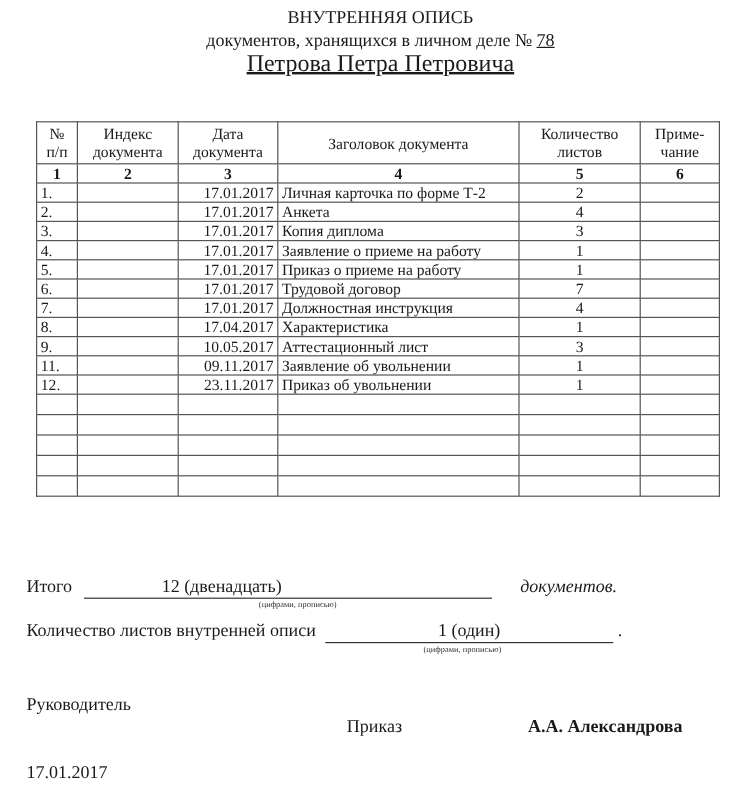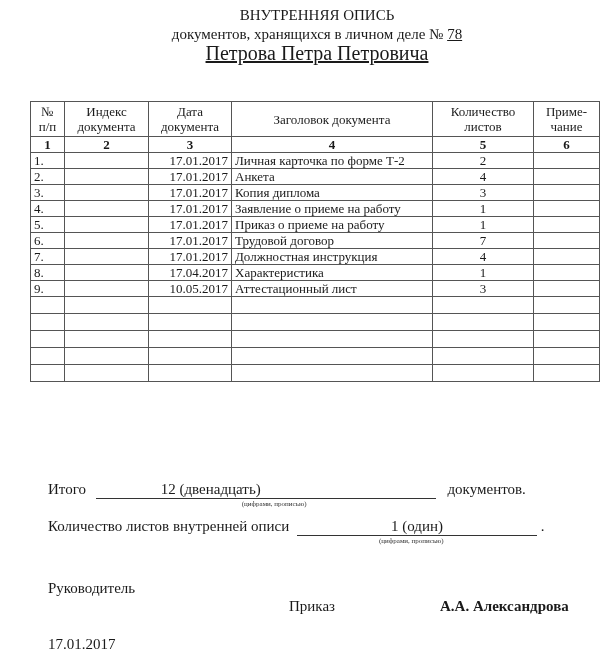--- a/index.html
+++ b/index.html
@@ -24,21 +24,21 @@
     height: 15px; line-height: 15px; vertical-align: middle;
   }
   table.inv th.h { height: 34px; line-height: 15px; text-align: center; }
   table.inv tr.num td { font-weight: bold; text-align: center; height: 15px; }
   td.c { text-align: center; }
   td.r { text-align: right; }
   td.l { text-align: left; }
   tr.tall td { height: 31px; line-height: 15px; }
   tr.empty td { height: 16px; }
 
-  .footer { position: absolute; left: 48px; font-size: 15px; }
+  .footer { position: absolute; left: 22px; font-size: 15px; }
   .line { display: inline-block; border-bottom: 1px solid #333; text-align: center; position: relative; }
   .hint { position: absolute; font-size: 7px; color: #333; }
 </style>
 </head>
 <body>
 
 <div class="title-block">
   <div class="l1">ВНУТРЕННЯЯ ОПИСЬ</div>
   <div class="l2">
     <span>документов, хранящихся в личном деле №</span>
@@ -140,20 +140,36 @@
         <td class="l"></td>
       </tr>
       <tr>
         <td class="l">9.</td>
         <td class="l"></td>
         <td class="r">10.05.2017</td>
         <td class="l">Аттестационный лист</td>
         <td class="c">3</td>
         <td class="l"></td>
       </tr>
+      <tr>
+        <td class="l">11.</td>
+        <td class="l"></td>
+        <td class="r">09.11.2017</td>
+        <td class="l">Заявление об увольнении</td>
+        <td class="c">1</td>
+        <td class="l"></td>
+      </tr>
+      <tr>
+        <td class="l">12.</td>
+        <td class="l"></td>
+        <td class="r">23.11.2017</td>
+        <td class="l">Приказ об увольнении</td>
+        <td class="c">1</td>
+        <td class="l"></td>
+      </tr>
       <tr class="empty">
         <td></td>
         <td></td>
         <td></td>
         <td></td>
         <td></td>
         <td></td>
       </tr>
       <tr class="empty">
         <td></td>
@@ -189,21 +205,21 @@
       </tr>
     </tbody>
 </table>
 
 <div class="footer" style="top:481px;">
   <span>Итого</span>
   <span class="line" style="width:340px; margin-left:6px;">
     <span style="position:relative; left:-55px;">12 (двенадцать)</span>
     <span class="hint" style="left:146px; top:19px;">(цифрами, прописью)</span>
   </span>
-  <span style="margin-left:8px;">документов.</span>
+  <span style="margin-left:20px;font-style:italic;">документов.</span>
 </div>
 
 <div class="footer" style="top:518px;">
   <span>Количество листов внутренней описи</span>
   <span class="line" style="width:240px; margin-left:4px;">
     <span>1 (один)</span>
     <span class="hint" style="left:82px; top:19px;">(цифрами, прописью)</span>
   </span>
   <span>.</span>
 </div>

